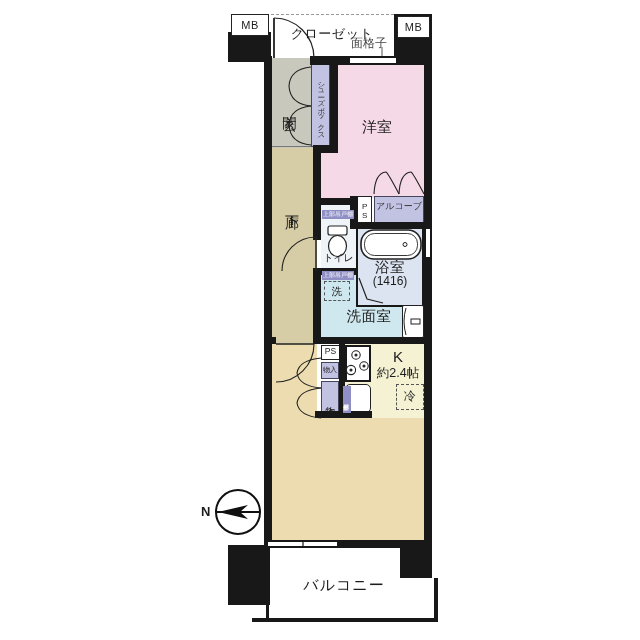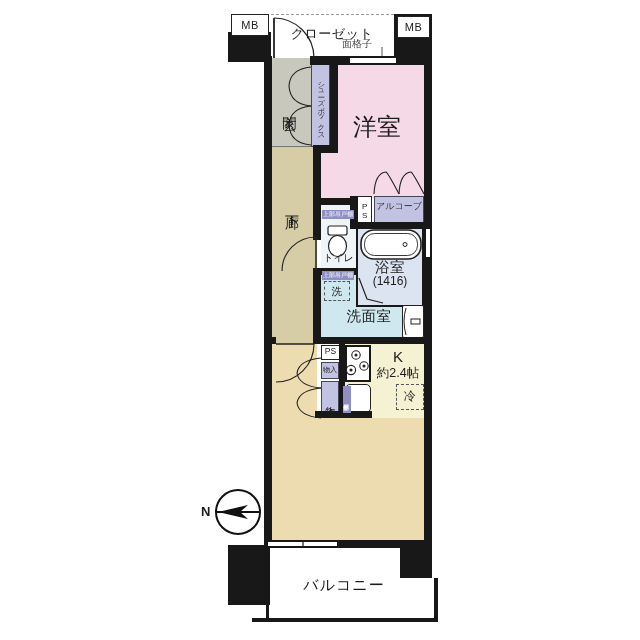--- a/index.html
+++ b/index.html
@@ -166,31 +166,31 @@
     <g>
       <circle cx="238" cy="512" r="22" fill="#ffffff" stroke="#111" stroke-width="2"></circle>
       <path d="M 216 512 L 260 512" stroke="#111" stroke-width="2"></path>
       <polygon points="218,512 248,505 240,512 248,519" fill="#111"></polygon>
     </g>
   </svg>
 
   <div class="abs lbl" style="left:282px;top:25px;width:100px;height:18px;font-size:13px;">
     <span>クローゼット</span>
     </div>
-  <div class="abs lbl" style="left:342px;top:39px;width:30px;height:10px;font-size:10px;color:#444;letter-spacing:0;justify-content:center;">
+  <div class="abs lbl" style="left:354px;top:39px;width:30px;height:10px;font-size:12px;color:#444;letter-spacing:0;justify-content:center;">
     <span>面格子</span>
     </div>
   <div class="abs lbl v" style="left:281px;top:80px;width:18px;height:52px;font-size:14px;">
     <span>玄関</span>
     </div>
   <div class="abs lbl v" style="left:313px;top:66px;width:15px;height:80px;font-size:7.5px;color:#333;letter-spacing:0;">
     <span>シューズボックス</span>
     </div>
   <div class="abs center-col" style="left:330px;top:102px;width:94px;height:50px;">
-    <span style="font-size:24px;">洋室</span>
+    <span style="font-size:15px;">洋室</span>
     </div>
   <div class="abs lbl v" style="left:284px;top:178px;width:17px;height:52px;font-size:14px;">
     <span>廊下</span>
     </div>
   <div class="abs lbl v" style="left:358px;top:198px;width:13px;height:26px;font-size:8px;letter-spacing:0;">
     <span>PS</span>
     </div>
   <div class="abs lbl" style="left:374px;top:200px;width:50px;height:12px;font-size:9px;color:#333;letter-spacing:0;">
     <span>アルコーブ</span>
     </div>

